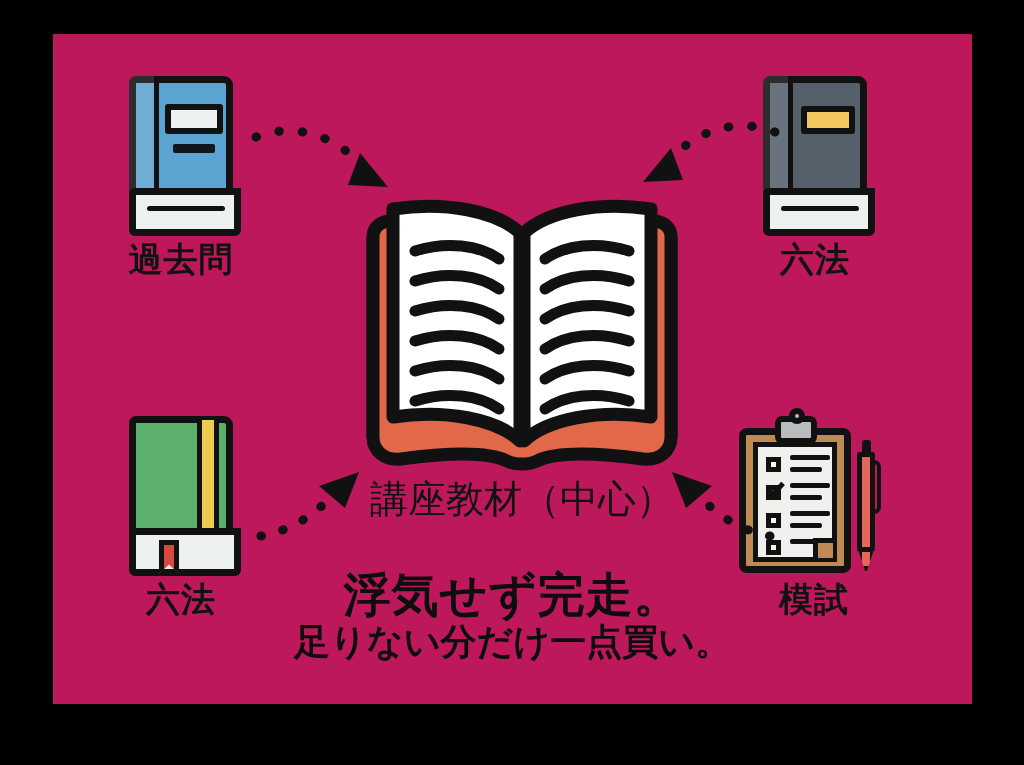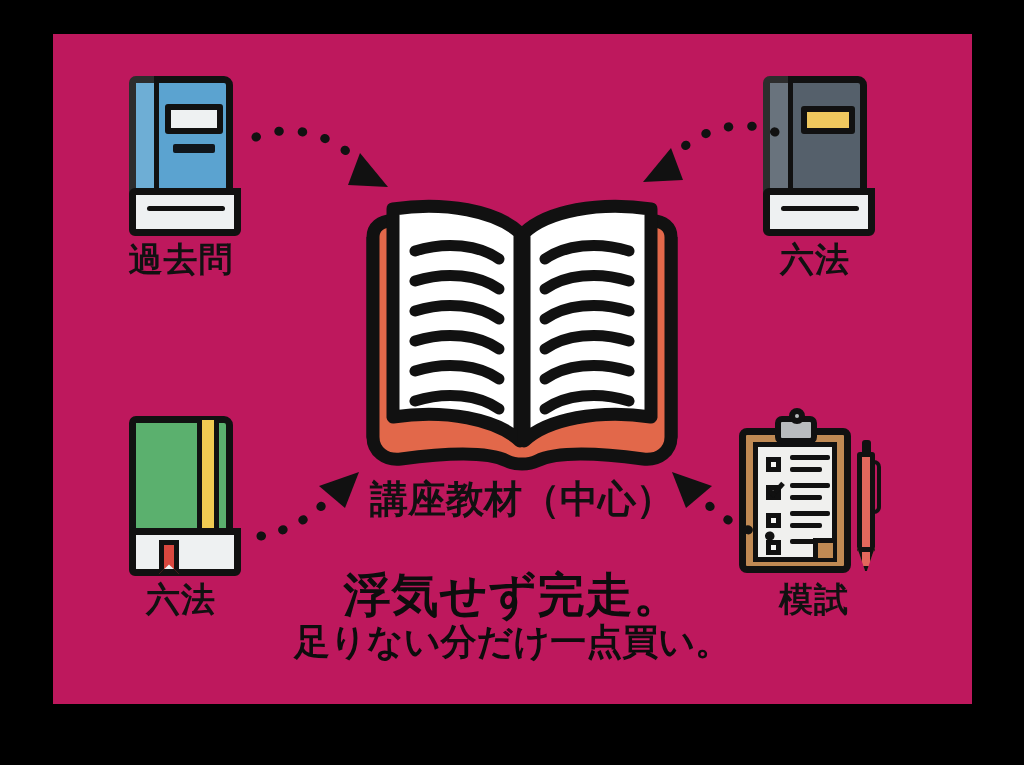--- a/index.html
+++ b/index.html
@@ -239,21 +239,21 @@
     left: 283px;
     top: 155px;
     width: 372px;
     display: flex;
     flex-direction: column;
     align-items: center;
   }
   #center-label {
     margin-top: 6px;
     font-size: 38px;
-    font-weight: 700;
+    font-weight: 400;
     color: #111111;
     white-space: nowrap;
     line-height: 1;
   }
 
   
   #caption {
     position: absolute;
     left: 0;
     top: 535px;

